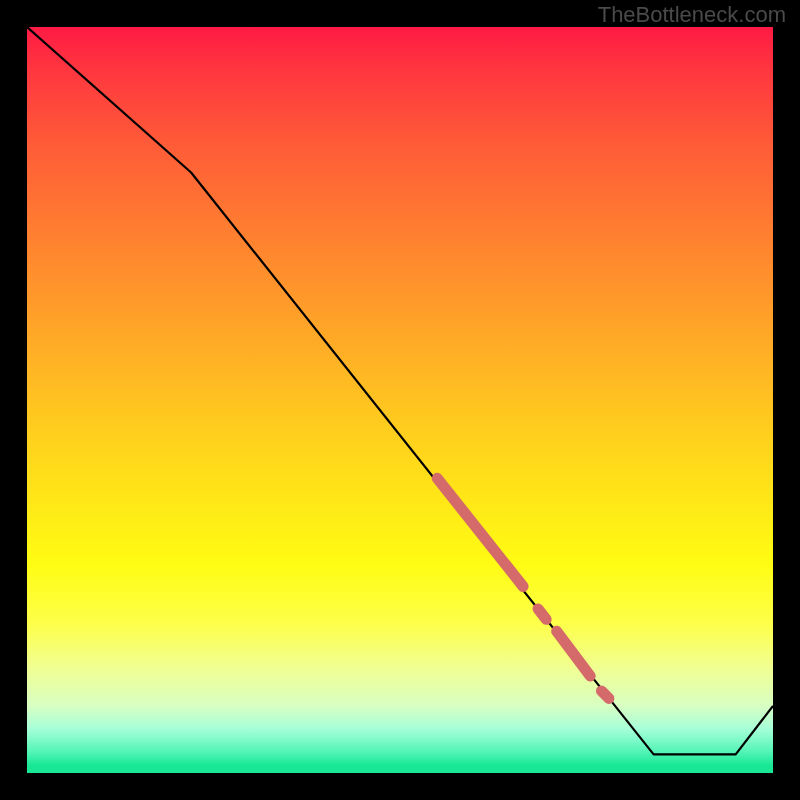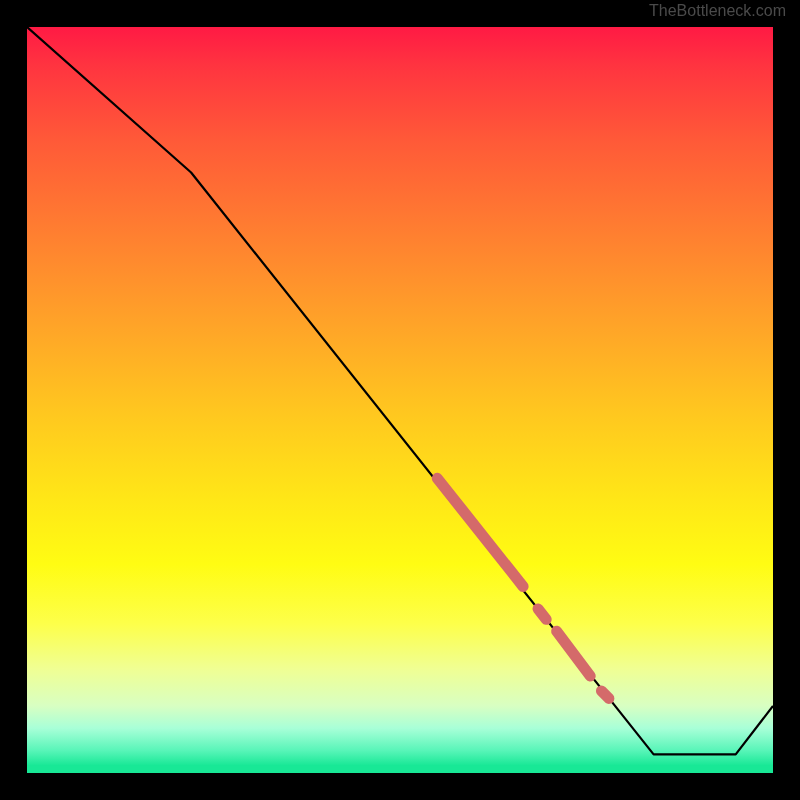--- a/index.html
+++ b/index.html
@@ -8,21 +8,21 @@
     position: relative;
     width: 800px;
     height: 800px;
     background: #000;
   }
   .watermark {
     position: absolute;
     top: 2px;
     right: 14px;
     font-family: Arial, sans-serif;
-    font-size: 16px;
+    font-size: 22px;
     color: #4a4a4a;
     font-weight: 500;
     z-index: 10;
   }
   .plot-area {
     position: absolute;
     left: 27px;
     top: 27px;
     width: 746px;
     height: 746px;

